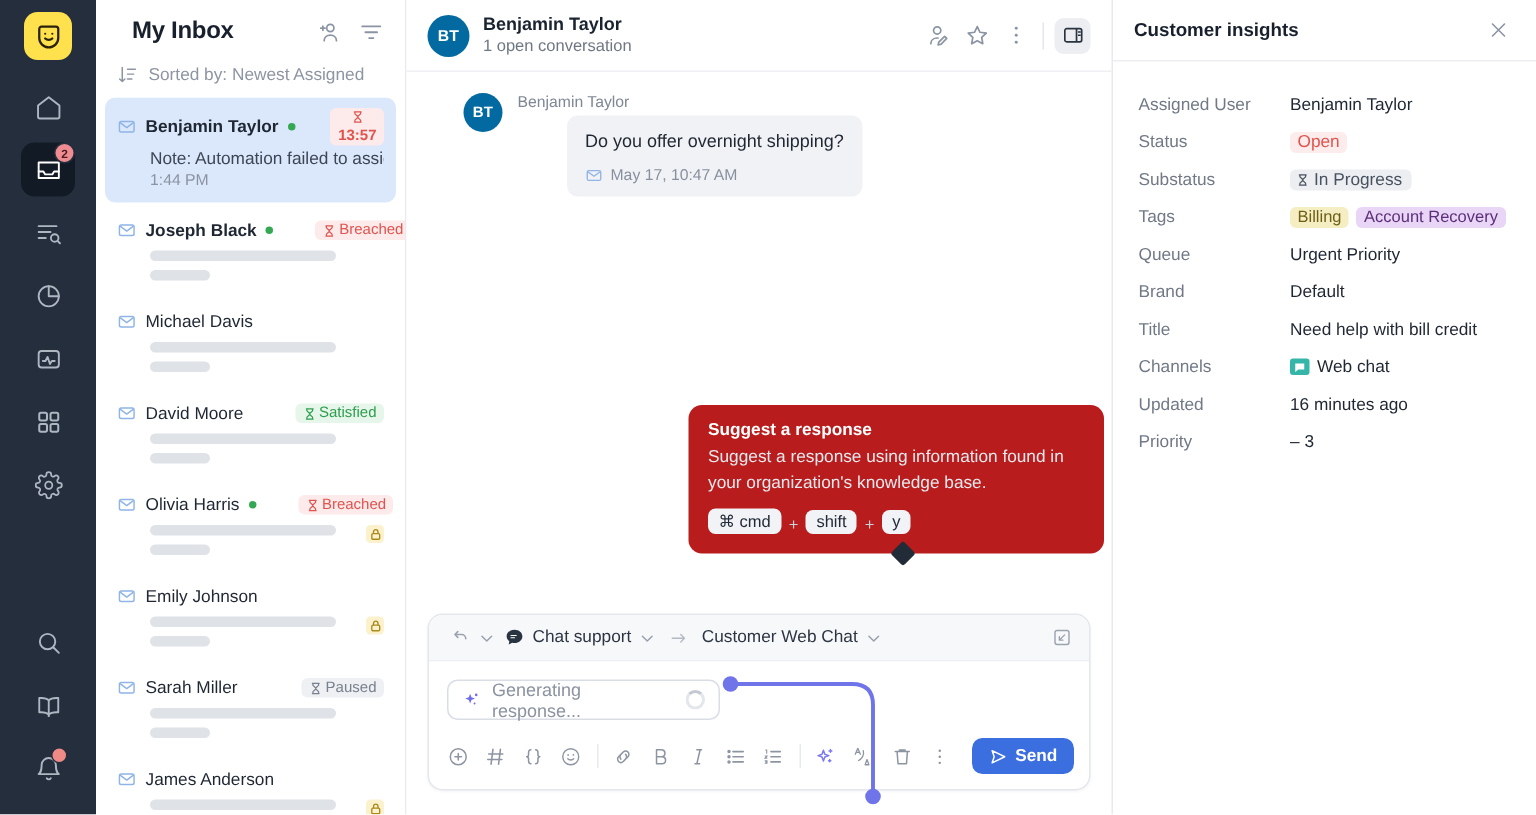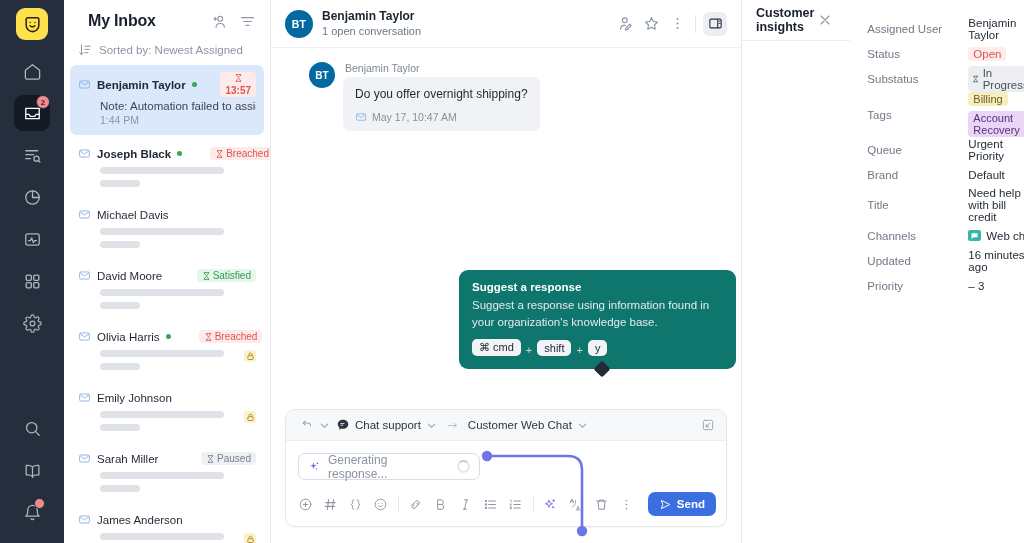--- a/index.html
+++ b/index.html
@@ -109,20 +109,21 @@
     display: flex; align-items: center; justify-content: center; color: #2a3441;
   }
 
   .thread { flex: 1; padding: 14px 20px 8px 20px; min-height: 0; }
   .msg-row { display: flex; gap: 8px; align-items: flex-start; margin-left: 18px; }
   .msg-wrap { display: flex; flex-direction: column; }
   .msg-author { font-size: 10.5px; color: #7e8795; margin-bottom: 3px; margin-left: 2px;}
   .bubble {
     background: #f1f2f5; border-radius: 7px; padding: 9px 12px 8px 12px;
     max-width: 260px;
+    margin-left: 35px;
   }
   .bubble-text { font-size: 12px; color: #1f2733; line-height: 1.35; white-space: nowrap;}
   .bubble-meta { display: flex; align-items: center; gap: 5px; margin-top: 9px; color: #87909e; font-size: 10.5px;}
 
   
   .composer-wrap { padding: 0 14px 16px 14px; }
   .composer {
     border: 1px solid #e4e7ec; border-radius: 10px; overflow: visible;
     box-shadow: 0 1px 2px rgba(16,24,40,.04); background: #fff;
   }
@@ -157,40 +158,40 @@
     background: #3b6fe0; color: #fff; border-radius: 7px; height: 24px;
     display: flex; align-items: center; gap: 5px; padding: 0 11px;
     font-size: 11.5px; font-weight: 700; margin-left: 6px;
   }
   
   .connector { position: absolute; pointer-events: none; left: 0; top: 0; }
 
   
   .tooltip {
     position: absolute; left: 459px; top: 270px; width: 277px;
-    background: #0f766e; color: #fff; border-radius: 9px;
+    background: #b91c1c; color: #fff; border-radius: 9px;
     padding: 11px 13px 13px 13px; z-index: 40;
   }
   .tt-title { font-size: 11.5px; font-weight: 700; margin-bottom: 4px;}
   .tt-body { font-size: 11.5px; line-height: 1.45; color: #e6e9ee; }
   .tt-keys { display: flex; align-items: flex-end; gap: 5px; margin-top: 9px; }
   .key {
     background: #f2f3f6; color: #222b38; border-radius: 5px; padding: 2px 7px;
     font-size: 11px; display: inline-flex; align-items: center; gap: 3px; font-weight: 400;
   }
   .plus { color: #cfd4db; font-size: 11px; }
   .tt-arrow {
     position: absolute; left: 137px; bottom: -6px; width: 12px; height: 12px;
     background: #222b38; transform: rotate(45deg); border-radius: 2px;
   }
 
   
   .insights {
     width: 283px; flex: 0 0 283px; height: 543px; background: #fff;
-    border-left: 1px solid #e8eaee; display: flex; flex-direction: row;
+    border-left: 1px solid #e8eaee; display: flex; flex-direction: column;
   }
   .ins-head {
     display: flex; align-items: center; padding: 0 14px; height: 41px;
     border-bottom: 1px solid #eceef1;
   }
   .ins-title { font-size: 12.5px; font-weight: 700; color: #17202c; flex: 1;}
   .ins-body { padding: 16px 14px 0 17px; }
   .ins-row { display: flex; align-items: center; min-height: 25px; margin-bottom: 0px; }
   .ins-label { width: 101px; flex: 0 0 101px; font-size: 11.5px; color: #717986; }
   .ins-value { font-size: 11.5px; color: #1f2733; display: flex; align-items: center; gap: 5px; flex-wrap: wrap;}

